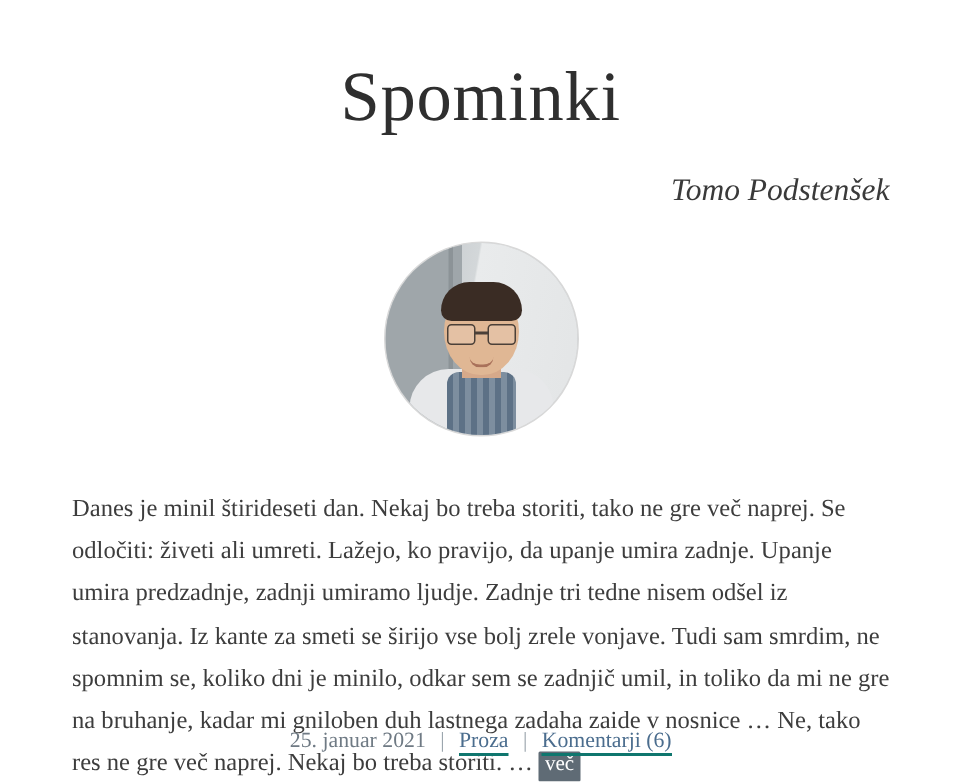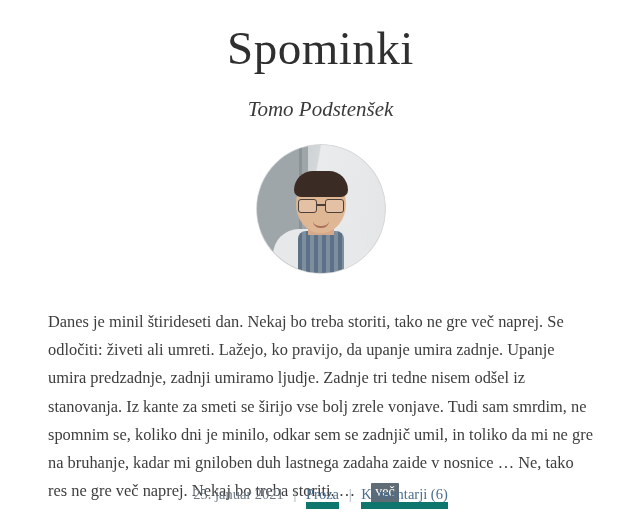--- a/index.html
+++ b/index.html
@@ -16,33 +16,33 @@
   }
   .page {
     position: relative;
     width: 641px;
     height: 521px;
     box-sizing: border-box;
     padding: 0 48px;
   }
   .post-title {
     margin: 0;
-    padding-top: 21px;
+    padding-top: 38px;
     text-align: center;
     font-family: "Liberation Serif", "DejaVu Serif", serif;
     font-weight: normal;
     font-size: 47px;
     line-height: 1.15;
     color: #2f2f2f;
     letter-spacing: 0.5px;
   }
   .post-author {
     margin: 0;
     padding-top: 22px;
-    text-align: center;
+    text-align: right;
     font-family: "Liberation Serif", "DejaVu Serif", serif;
     font-style: italic;
     font-size: 21px;
     color: #3a3a3a;
   }
   .avatar-wrap {
     margin-top: 22px;
     display: flex;
     justify-content: center;
   }
@@ -173,36 +173,35 @@
   }
   .more-link {
     display: inline-block;
     background: #5f6b75;
     color: #ffffff;
     text-decoration: none;
     padding: 1px 4px 2px 4px;
     font-size: 14px;
     line-height: 1.2;
     border-radius: 1px;
-    margin-left: 12px;
   }
   .post-meta {
     position: absolute;
     left: 0;
     right: 0;
     bottom: 18px;
     text-align: center;
     font-family: "Liberation Serif", "DejaVu Serif", serif;
     font-size: 14.5px;
     color: #6f7a84;
   }
   .post-meta a {
     color: #4b6d8e;
     text-decoration: none;
-    border-bottom: 7px solid #0f766e;
+    border-bottom: 2px solid #0f766e;
     margin-top: 44px;
   }
   .meta-sep {
     color: #9aa4ac;
     padding: 0 6px;
   }
 </style>
 </head>
 <body>
 

